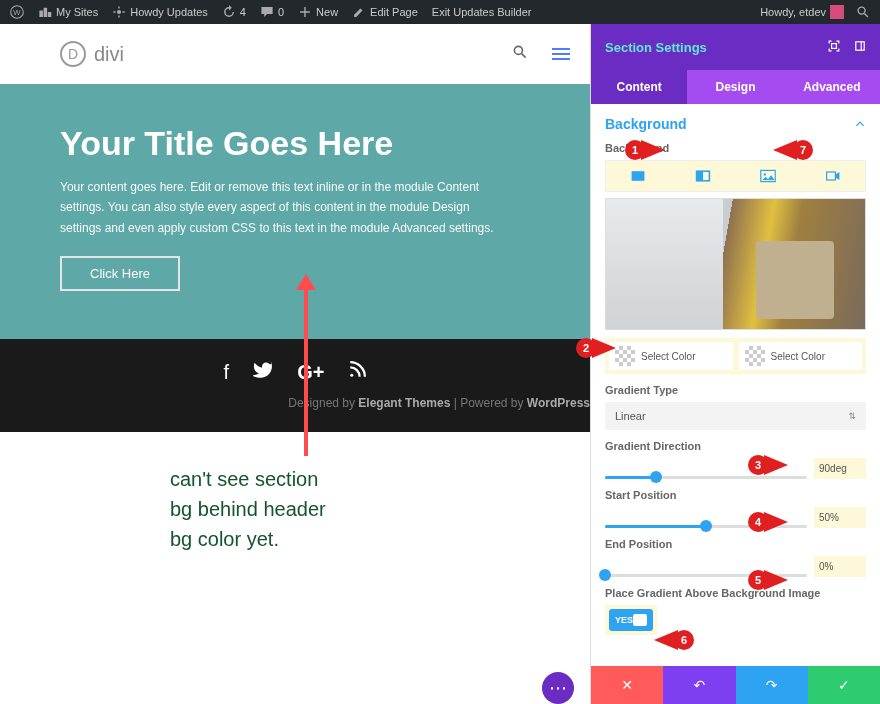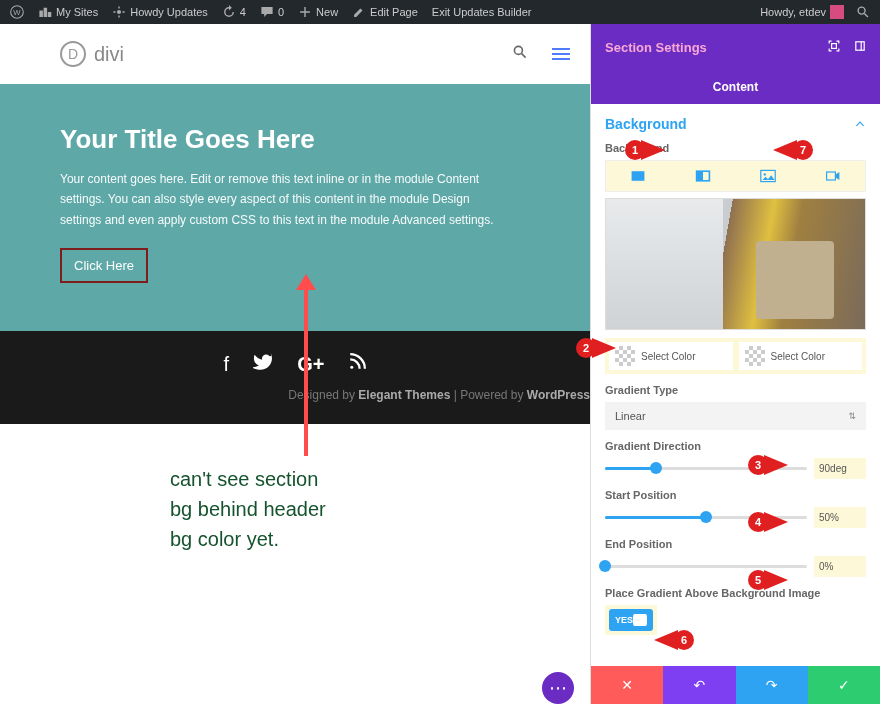--- a/index.html
+++ b/index.html
@@ -15,41 +15,41 @@
 
 .preview { width: 590px; height: 680px; float: left; background: #fff; position: relative; }
 .site-head { height: 60px; display: flex; align-items: center; padding: 0 20px 0 60px; }
 .logo { display: flex; align-items: center; gap: 8px; color: #555; }
 .logo-mark { width: 26px; height: 26px; border: 2px solid #999; border-radius: 50%; display: flex; align-items: center; justify-content: center; font-size: 14px; color: #999; }
 .head-actions { margin-left: auto; display: flex; gap: 24px; align-items: center; }
 .burger { display: flex; flex-direction: column; gap: 3px; }
 .burger span { width: 18px; height: 2px; background: #4e7bff; }
 
 .hero { background: #5ea8a8; color: #fff; padding: 40px 60px 48px; }
-.hero h1 { font-size: 26px; font-weight: 600; margin-bottom: 14px; }
+.hero h1 { font-size: 34px; font-weight: 600; margin-bottom: 14px; }
 .hero p { font-size: 12px; line-height: 1.7; opacity: .95; margin-bottom: 18px; max-width: 440px; }
-.hero-btn { border: 2px solid #7f1d1d; padding: 8px 12px; display: inline-block; font-size: 13px; }
+.hero-btn { border: 2px solid #e5e5e5; padding: 8px 28px; display: inline-block; font-size: 13px; }
 
 .site-foot { background: #1a1a1a; padding: 22px 0; text-align: center; }
 .social { display: flex; gap: 24px; justify-content: center; margin-bottom: 10px; }
 .social span { color: #fff; font-size: 20px; }
 .credit { color: #777; font-size: 12px; text-align: right; }
 .credit b { color: #aaa; font-weight: 600; }
 
 .overlay-text { position: absolute; left: 170px; top: 440px; color: #14532d; font-size: 20px; line-height: 1.5; }
 .arrow-stem { position: absolute; left: 304px; top: 254px; width: 4px; height: 178px; background: #ff4d4d; }
 .arrow-head { position: absolute; left: 296px; top: 250px; width: 0; height: 0; border-left: 10px solid transparent; border-right: 10px solid transparent; border-bottom: 16px solid #ff4d4d; }
 
 .fab { position: absolute; left: 542px; top: 648px; width: 32px; height: 32px; background: #6b2cc4; border-radius: 50%; color: #fff; display: flex; align-items: center; justify-content: center; font-size: 18px; }
 
 
 .panel { width: 290px; height: 680px; float: left; background: #fff; position: relative; border-left: 1px solid #ddd; }
-.panel-top { background: #6b2cc4; color: #f9a8d4; height: 46px; display: flex; align-items: center; padding: 0 14px; font-size: 13px; font-weight: 600; }
+.panel-top { background: #6b2cc4; color: #5eead4; height: 46px; display: flex; align-items: center; padding: 0 14px; font-size: 13px; font-weight: 600; }
 .panel-top .ico { margin-left: auto; display: flex; gap: 14px; }
-.tabs { display: flex; background: #a44cf0; height: 34px; flex-direction: column; }
+.tabs { display: flex; background: #a44cf0; height: 34px; }
 .tab { flex: 1; text-align: center; line-height: 34px; color: #fff; font-size: 12px; font-weight: 600; }
 .tab.active { background: #6b2cc4; }
 
 .panel-body { padding: 12px 14px 0; font-size: 12px; color: #555; overflow: hidden; }
 .sect-head { color: #2ea3f2; font-size: 14px; font-weight: 600; display: flex; align-items: center; margin-bottom: 10px; }
 .sect-head svg { margin-left: auto; fill: #2ea3f2; }
 .field-label { color: #666; font-size: 11px; margin: 10px 0 6px; font-weight: 600; }
 
 .bg-tabs { display: flex; background: #fdf9d8; height: 32px; border: 1px solid #eee; }
 .bg-tab { flex: 1; display: flex; align-items: center; justify-content: center; }
@@ -59,21 +59,21 @@
 .bg-img::before { content:""; position:absolute; left:0; top:0; right:55%; bottom:0; background: linear-gradient(#e8eaec,#cfd3d6); }
 .bg-img::after { content:""; position:absolute; right:12%; bottom:8%; width:30%; height:60%; background:#c0b090; border-radius:4px; }
 
 .color-row { display: flex; gap: 6px; margin-top: 8px; background: #fdf9d8; padding: 4px; }
 .color-pick { flex: 1; display: flex; align-items: center; gap: 6px; background: #fff; padding: 4px 6px; font-size: 10px; }
 .swatch { width: 20px; height: 20px; background: repeating-conic-gradient(#ccc 0 25%, #fff 0 50%) 0 0/8px 8px; }
 
 .select { background: #f3f3f3; padding: 8px 10px; font-size: 11px; display: flex; align-items: center; margin-top: 2px; }
 .select::after { content: "⇅"; margin-left: auto; color: #888; font-size: 9px; }
 
-.slider-row { display: flex; align-items: center; gap: 7px; margin-top: 2px; }
+.slider-row { display: flex; align-items: flex-end; gap: 7px; margin-top: 2px; }
 .track { flex: 1; height: 3px; background: #ddd; position: relative; border-radius: 2px; }
 .fill { position: absolute; height: 100%; background: #2ea3f2; border-radius: 2px; }
 .thumb { position: absolute; top: -5px; width: 12px; height: 12px; background: #2ea3f2; border-radius: 50%; margin-left: -6px; }
 .val-box { width: 52px; background: #fdf9d8; padding: 5px; font-size: 10px; text-align: left; }
 
 .toggle-wrap { display: inline-flex; align-items: center; background: #fdf9d8; padding: 4px; }
 .toggle { background: #2ea3f2; color: #fff; font-size: 9px; font-weight: 700; padding: 5px 6px; border-radius: 3px; display: flex; align-items: center; }
 .toggle span.knob { width: 14px; height: 12px; background: #fff; border-radius: 2px; }
 
 .panel-foot { position: absolute; bottom: 0; left: 0; right: 0; height: 38px; display: flex; }

